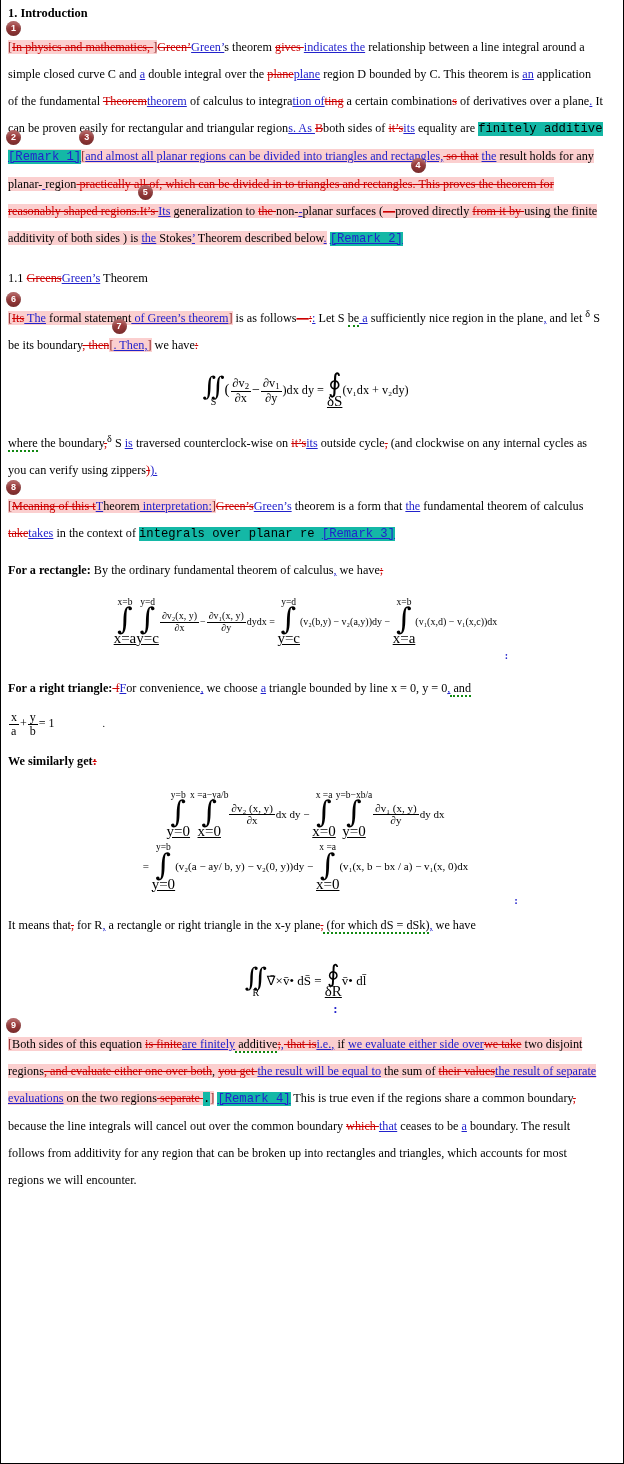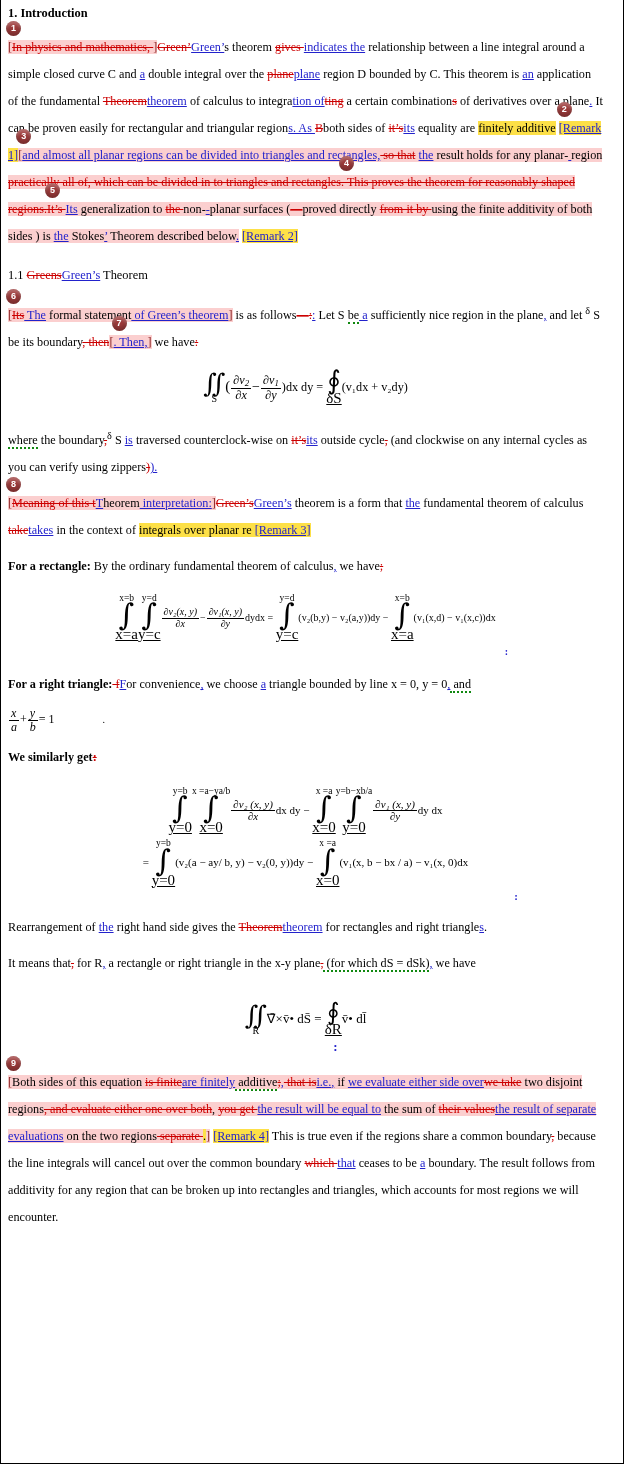--- a/index.html
+++ b/index.html
@@ -66,21 +66,21 @@
 
   
   .del {
     color: #cc0000;
     text-decoration: line-through;
   }
   .ins {
     color: #2222cc;
     text-decoration: underline;
   }
-  .hl { background: #fde047; }
+  .hl { background: #14b8a6; font-family: Liberation Mono, monospace; }
   .chg {           
     background: #fbcfcf;
   }
   .bracket-open, .bracket-close {
     color: #8b2020;
   }
   .spellerr {
     border-bottom: 2px dotted #118811;
   }
   b.lead { font-weight: bold; }
@@ -120,21 +120,20 @@
   .mathline { position: relative; }
   .bluecolon {
     color: #2222cc;
     font-weight: bold;
   }
   .frac {
     display: inline-block;
     vertical-align: middle;
     line-height: 1.05;
     margin: 0 1px;
-    font-style: italic;
   }
   .frac .num { display: block; border-bottom: 1px solid #000; padding: 0 2px; }
   .frac .den { display: block; padding: 0 2px; }
   .intg {
     display: inline-block;
     vertical-align: middle;
     text-align: center;
     font-size: 11px;
     line-height: 1.0;
   }
@@ -209,21 +208,20 @@
     <div class="math" style="font-size:11px; margin-top:10px; margin-bottom:6px;">
       <div class="mathline">
         <span class="intg"><span class="top">y=b</span><span class="sym">∫</span><span class="bot">y=0</span></span><span class="intg"><span class="top">x =a−ya/b</span><span class="sym">∫</span><span class="bot">x=0</span></span><span class="frac"><span class="num">∂v₂ (x, y)</span><span class="den">∂x</span></span><span>dx dy</span> <span>−</span> <span class="intg"><span class="top">x =a</span><span class="sym">∫</span><span class="bot">x=0</span></span><span class="intg"><span class="top">y=b−xb/a</span><span class="sym">∫</span><span class="bot">y=0</span></span><span class="frac"><span class="num">∂v₁ (x, y)</span><span class="den">∂y</span></span><span>dy dx</span>
       </div>
       <div class="mathline" style="margin-top:4px;">
         <span>=</span> <span class="intg"><span class="top">y=b</span><span class="sym">∫</span><span class="bot">y=0</span></span><span>(v₂(a − ay/ b, y) − v₂(0, y))dy</span> <span>−</span> <span class="intg"><span class="top">x =a</span><span class="sym">∫</span><span class="bot">x=0</span></span><span>(v₁(x, b − bx / a) − v₁(x, 0)dx</span>
       </div>
       <div style="text-align:right; padding-right:85px; margin-top:2px;"><span class="bluecolon">:</span></div>
     </div>
 
-    <p class="para" style="margin-top:12px;"><span>Rearrangement of </span><span class="ins">the</span><span> right hand side gives the </span><span class="del">Theorem</span><span class="ins">theorem</span><span> for rectangles and right triangle</span><span class="ins">s</span><span>.</span></p>
 
     <p class="para"><span>It means that</span><span class="del">,</span><span> for R</span><span class="ins">,</span><span> a rectangle or right triangle in the x-y plane</span><span class="del">,</span><span class="spellerr"> (for which dS = dSk)</span><span class="ins">,</span><span> we have</span></p>
 
     <div class="math" style="margin-top:26px; margin-bottom:8px; font-size:13px;">
       <span class="dbl"><span class="sym">∬</span><span class="bot">R</span></span><span>∇̄</span><span>×</span><span>v̄</span><span>•</span> <span>dS̄</span> <span>=</span> <span class="intg"><span class="sym" style="font-size:24px;">∮</span><span class="bot">δR</span></span><span>v̄</span><span>•</span> <span>dl̄</span>
       <div style="text-align:center; padding-left:60px; margin-top:2px;"><span class="bluecolon">:</span></div>
     </div>
 
     <p class="para tight" style="margin-top:14px;"><span class="marker"><span>9</span></span><span class="chg"><span class="bracket-open">[</span><span>Both sides of this equation </span><span class="del">is finite</span><span class="ins">are finitely</span><span class="spellerr"> additive</span><span class="del">;</span><span class="ins">,</span><span class="del"> that is</span><span class="ins">i.e.</span><span class="ins">,</span><span> if </span><span class="ins">we evaluate either side over</span><span class="del">we take</span><span> two disjoint regions</span><span class="del">, and evaluate either one over both</span><span>, </span><span class="del">you get </span><span class="ins">the result will be equal to</span><span> the sum of </span><span class="del">their values</span><span class="ins">the result of separate evaluations</span><span> on the two regions</span><span class="del"> separate    </span><span class="hl">.</span><span class="bracket-close">]</span></span> <span class="ins hl">[Remark 4]</span><span> This is true even if the regions share a common boundary</span><span class="del">,</span><span> because the line integrals will cancel out over the common boundary </span><span class="del">which </span><span class="ins">that</span><span> ceases to be </span><span class="ins">a</span><span> boundary. The result follows from additivity for any region that can be broken up into rectangles and triangles, which accounts for most regions we will encounter.</span></p>
 

